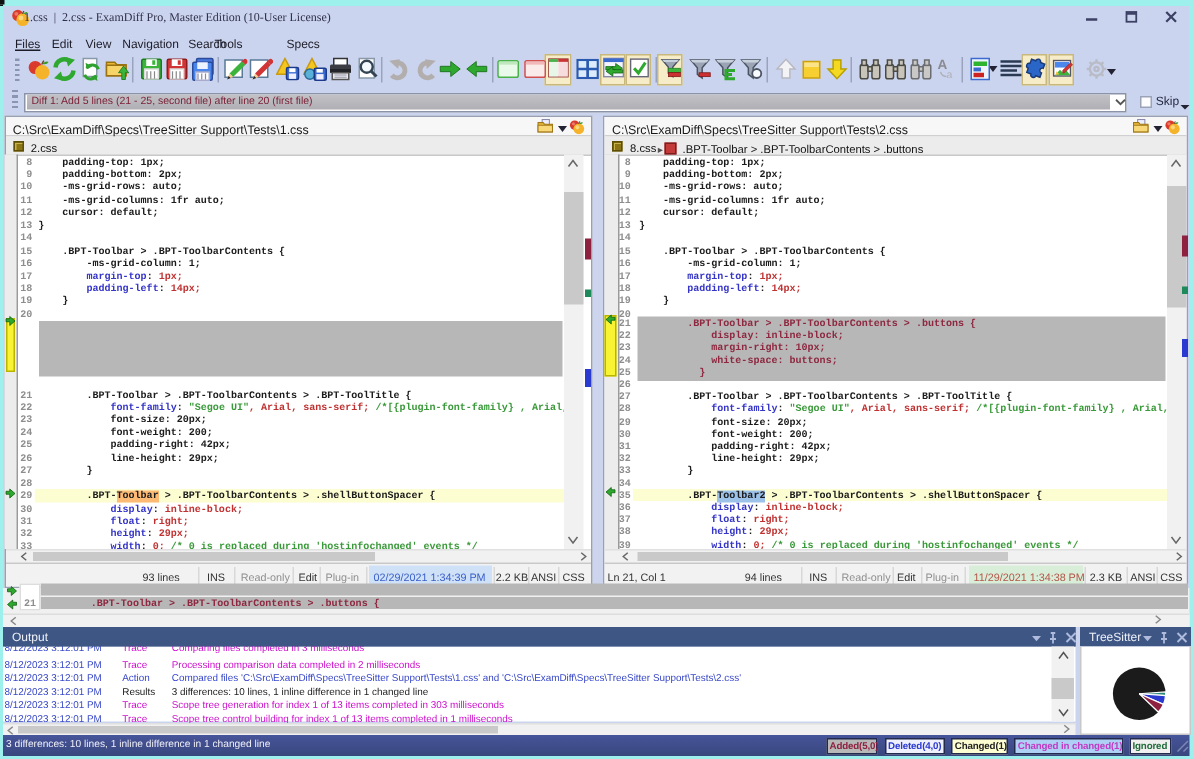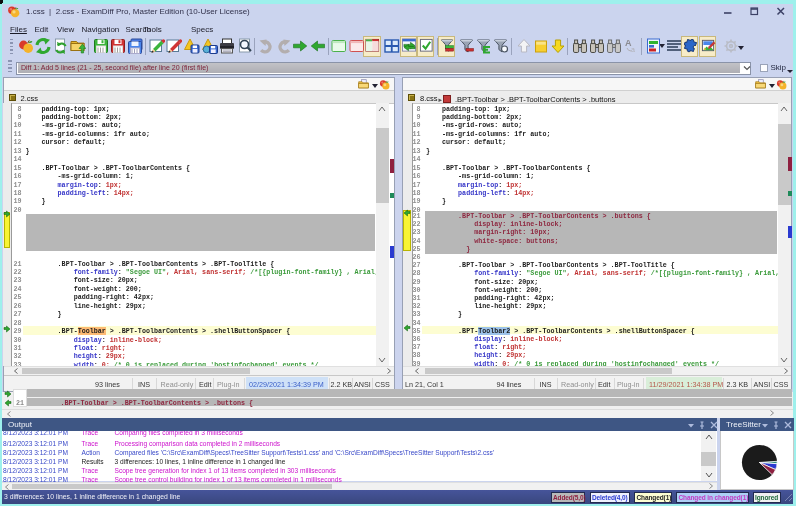--- a/index.html
+++ b/index.html
@@ -15,21 +15,21 @@
 <div style="left:0px;top:0px;width:3px;height:2.5px;background:#101010;"></div>
 <div style="left:0px;top:2.5px;width:1.5px;height:1.5px;background:#101010;"></div>
 <svg style="left:7px;top:4.5px" width="13" height="13" viewBox="0 0 16 16">
 <circle cx="6" cy="6.5" r="4.6" fill="#d93a2b"></circle>
       <circle cx="4.8" cy="5.2" r="1.6" fill="#f08878" opacity=".8"></circle>
 <circle cx="10" cy="10" r="5.2" fill="#f5b32a"></circle>
       <circle cx="8.6" cy="8.6" r="2" fill="#fad98a" opacity=".9"></circle>
 <path d="M10 5 q3 -2 4 -1 q-1 2 -4 1" fill="#3a9a28"></path>
       <path d="M9.8 5.2 l1.2 -2.4" stroke="#6b4a20" stroke-width="1" fill="none"></path>
     </svg>
-<div style="left:26px;top:7px;font-size:8px;color:#30304a;white-space:pre;">1.css  |  2.css - ExamDiff Pro, Master Edition (10-User License)</div>
+<div style="left:16px;top:7px;font-size:8px;color:#30304a;white-space:pre;font-family:Liberation Serif, serif;">1.css  |  2.css - ExamDiff Pro, Master Edition (10-User License)</div>
 <svg style="left:718px;top:6px" width="72" height="11" viewBox="0 0 72 11">
       <path d="M6 7 h7.5" stroke="#3c4166" stroke-width="1.6"></path>
       <rect x="33" y="2" width="6.5" height="6.5" fill="none" stroke="#3c4166" stroke-width="1.2"></rect>
       <path d="M33 3 h6.5" stroke="#3c4166" stroke-width="1.6"></path>
       <path d="M59.5 2 l6.5 6.5 M66 2 l-6.5 6.5" stroke="#3c4166" stroke-width="1.5"></path>
     </svg>
 <div style="left:10px;top:25px;font-size:8px;color:#1c1c28;text-decoration:underline;">Files</div>
 <div style="left:34.5px;top:25px;font-size:8px;color:#1c1c28;">Edit</div>
 <div style="left:57px;top:25px;font-size:8px;color:#1c1c28;">View</div>
 <div style="left:81.5px;top:25px;font-size:8px;color:#1c1c28;">Navigation</div>
@@ -275,39 +275,41 @@
 <div style="left:21px;top:64px;font-size:7px;color:#7c2238;white-space:pre;">Diff 1: Add 5 lines (21 - 25, second file) after line 20 (first file)</div>
 <svg style="left:742.5px;top:65px" width="8" height="6" viewBox="0 0 8 6">
       <path d="M1 1.5 L4 4.5 7 1.5" stroke="#555" stroke-width="1.2" fill="none"></path>
     </svg>
 <div style="left:759.5px;top:63.5px;width:8px;height:8px;background:#fdfdff;border:1px solid #9aa3b8;"></div>
 <div style="left:770.5px;top:62.5px;font-size:8px;color:#232840;">Skip</div>
 <div style="left:787px;top:70px;width:0px;height:0px;border-left:3px solid transparent;border-right:3px solid transparent;border-top:3.5px solid #223;"></div>
 <div style="left:394.5px;top:77px;width:7.5px;height:314.5px;background:#ccd4ee;"></div>
 <div style="left:2.5px;top:77px;width:392.0px;height:314.5px;background:#fff;border:1px solid #98a0b4;"></div>
 <div style="left:3.5px;top:78px;width:390.0px;height:13px;background:#f7f7f7;border-bottom:1px solid #d0d0d0;"></div>
+<div style="left:8.5px;top:80.5px;font-size:8.3px;color:#1a1a1a;white-space:pre;">C:\Src\ExamDiff\Specs\TreeSitter Support\Tests\1.css</div>
 <svg style="left:358.0px;top:79px" width="11" height="11" viewBox="0 0 16 14">
 <rect x="5" y="0" width="7" height="9" fill="#eef" stroke="#88a"></rect>
       <path d="M1 3 h5 l1.4 1.6 H15 V12 H1 Z" fill="#f0c040" stroke="#a07818"></path>
       <rect x="1" y="5.5" width="14" height="6.5" fill="#f8d878" stroke="#a07818"></rect>
     </svg>
 <div style="left:372.0px;top:84px;width:0px;height:0px;border-left:3px solid transparent;border-right:3px solid transparent;border-top:4px solid #223;"></div>
 <svg style="left:379.0px;top:79px" width="11" height="11" viewBox="0 0 16 16">
 <circle cx="6" cy="6.5" r="4.6" fill="#d93a2b"></circle>
       <circle cx="4.8" cy="5.2" r="1.6" fill="#f08878" opacity=".8"></circle>
 <circle cx="10" cy="10" r="5.2" fill="#f5b32a"></circle>
       <circle cx="8.6" cy="8.6" r="2" fill="#fad98a" opacity=".9"></circle>
 <path d="M10 5 q3 -2 4 -1 q-1 2 -4 1" fill="#3a9a28"></path>
       <path d="M9.8 5.2 l1.2 -2.4" stroke="#6b4a20" stroke-width="1" fill="none"></path>
     </svg>
 <div style="left:3.5px;top:91px;width:390.0px;height:12.5px;background:#ececec;border-bottom:1px solid #c8c8c8;"></div>
 <div style="left:8.5px;top:93.5px;width:7px;height:7px;background:#8a7414;border:1px solid #5e4e08;box-shadow:inset 1px 1px 0 #c8b24a;"></div>
 <div style="left:20.5px;top:94px;font-size:7.5px;color:#111;white-space:pre;">2.css</div>
 <div style="left:402px;top:77px;width:389.5px;height:314.5px;background:#fff;border:1px solid #98a0b4;"></div>
 <div style="left:403px;top:78px;width:387.5px;height:13px;background:#f7f7f7;border-bottom:1px solid #d0d0d0;"></div>
+<div style="left:408px;top:80.5px;font-size:8.3px;color:#1a1a1a;white-space:pre;">C:\Src\ExamDiff\Specs\TreeSitter Support\Tests\2.css</div>
 <svg style="left:755.0px;top:79px" width="11" height="11" viewBox="0 0 16 14">
 <rect x="5" y="0" width="7" height="9" fill="#eef" stroke="#88a"></rect>
       <path d="M1 3 h5 l1.4 1.6 H15 V12 H1 Z" fill="#f0c040" stroke="#a07818"></path>
       <rect x="1" y="5.5" width="14" height="6.5" fill="#f8d878" stroke="#a07818"></rect>
     </svg>
 <div style="left:769.0px;top:84px;width:0px;height:0px;border-left:3px solid transparent;border-right:3px solid transparent;border-top:4px solid #223;"></div>
 <svg style="left:776.0px;top:79px" width="11" height="11" viewBox="0 0 16 16">
 <circle cx="6" cy="6.5" r="4.6" fill="#d93a2b"></circle>
       <circle cx="4.8" cy="5.2" r="1.6" fill="#f08878" opacity=".8"></circle>
 <circle cx="10" cy="10" r="5.2" fill="#f5b32a"></circle>

